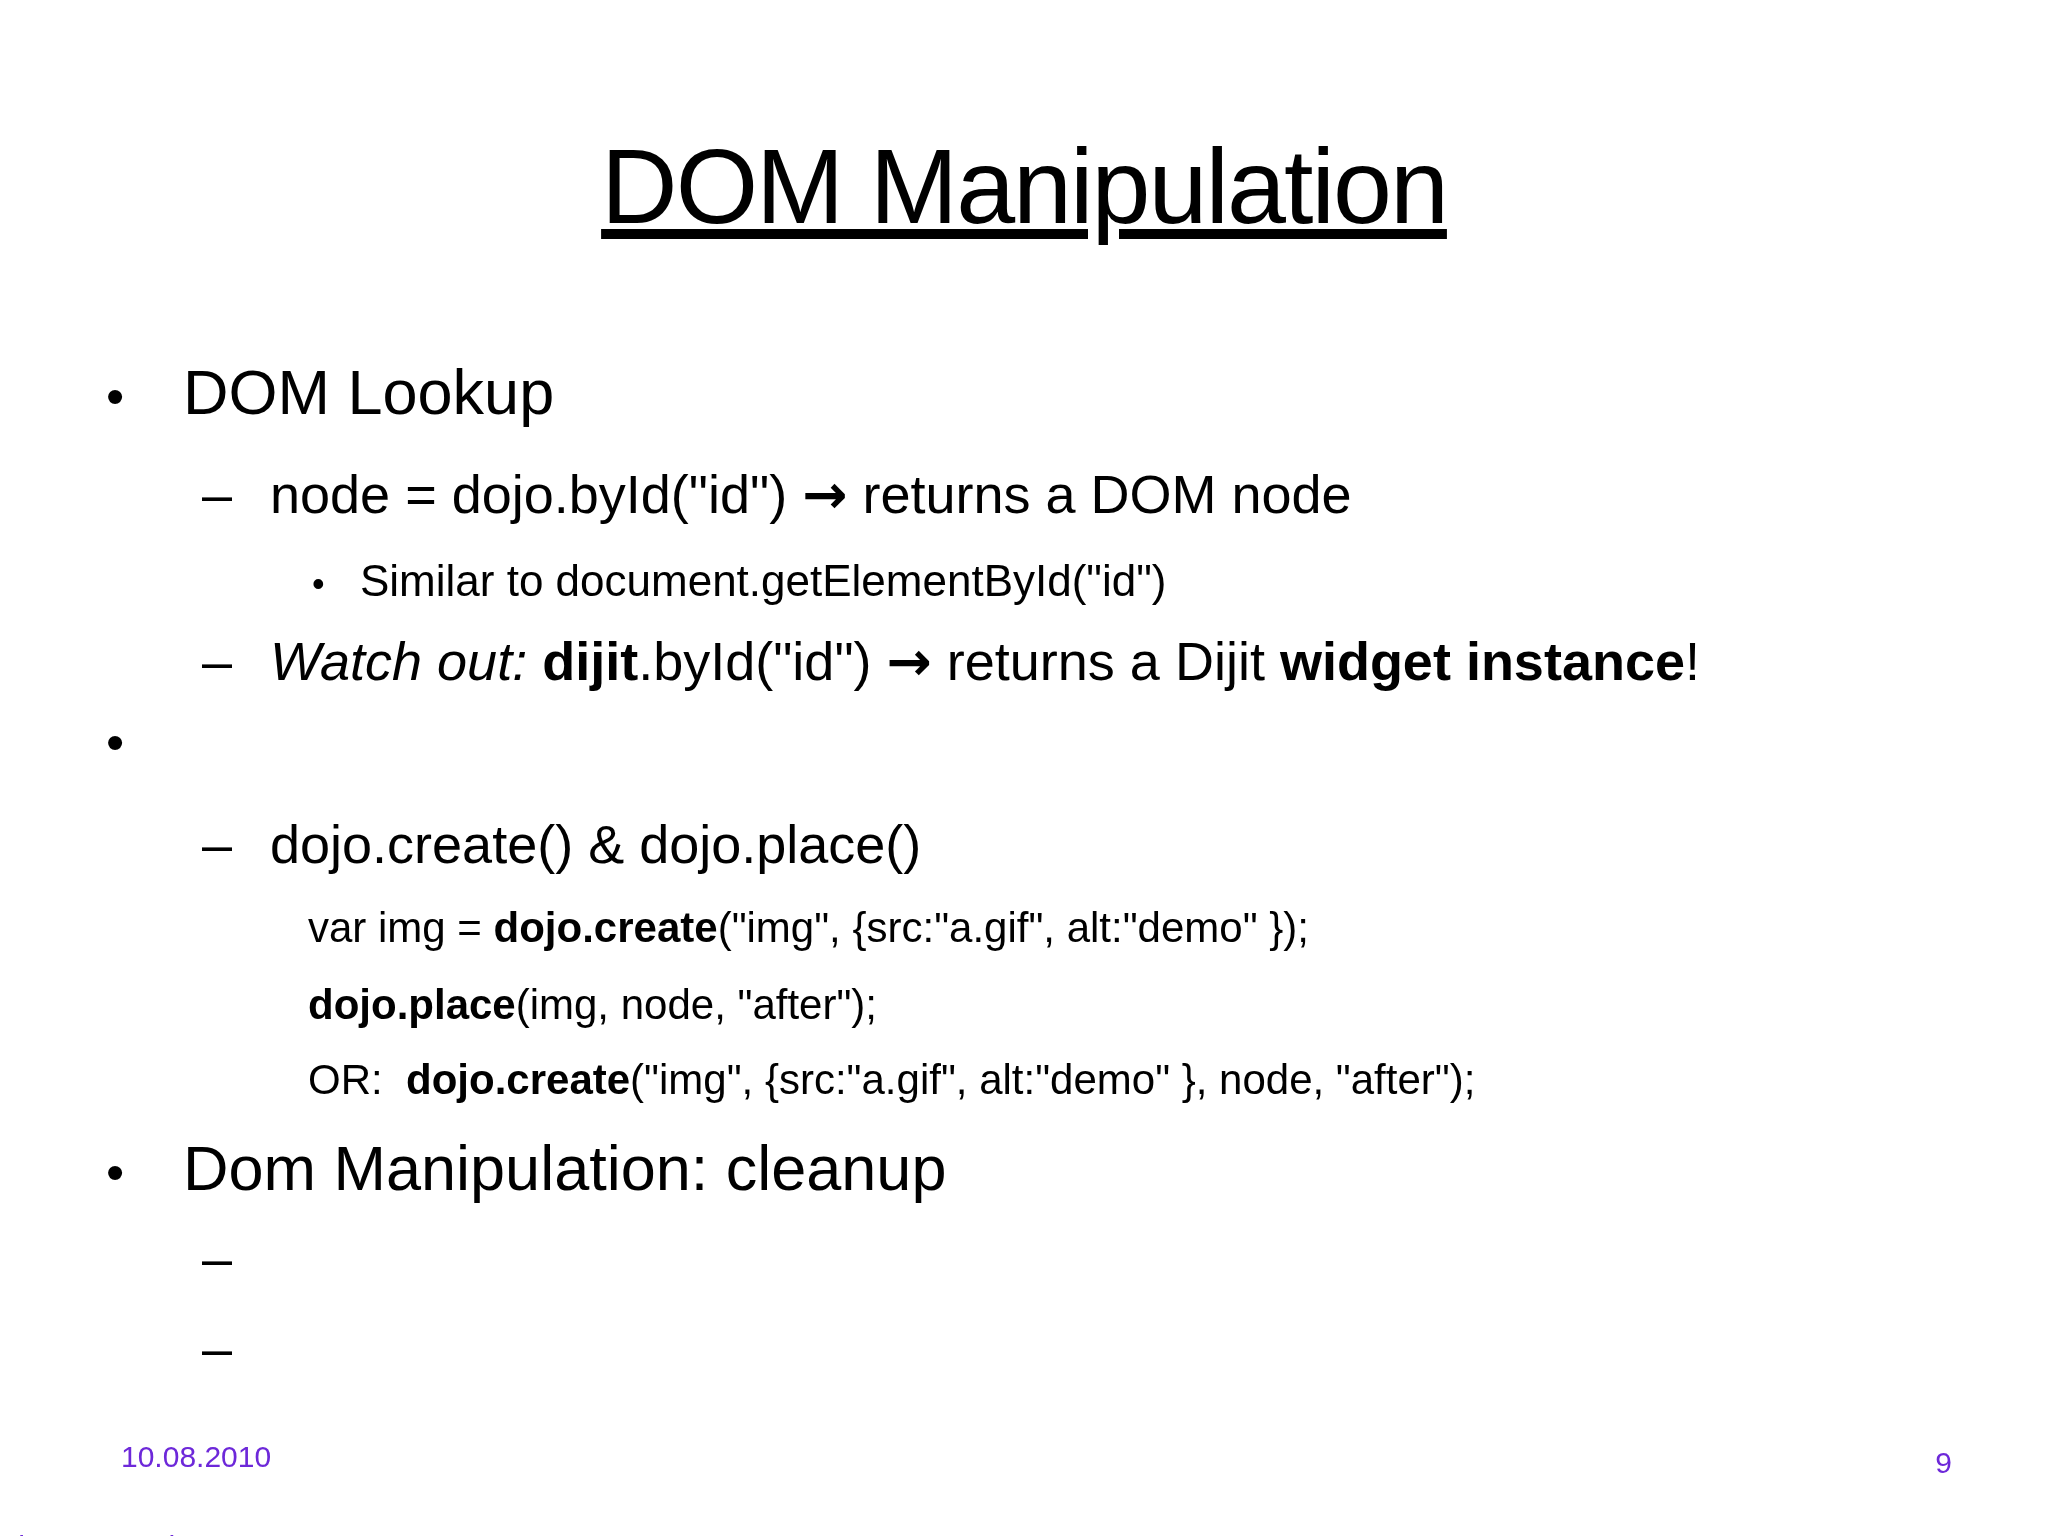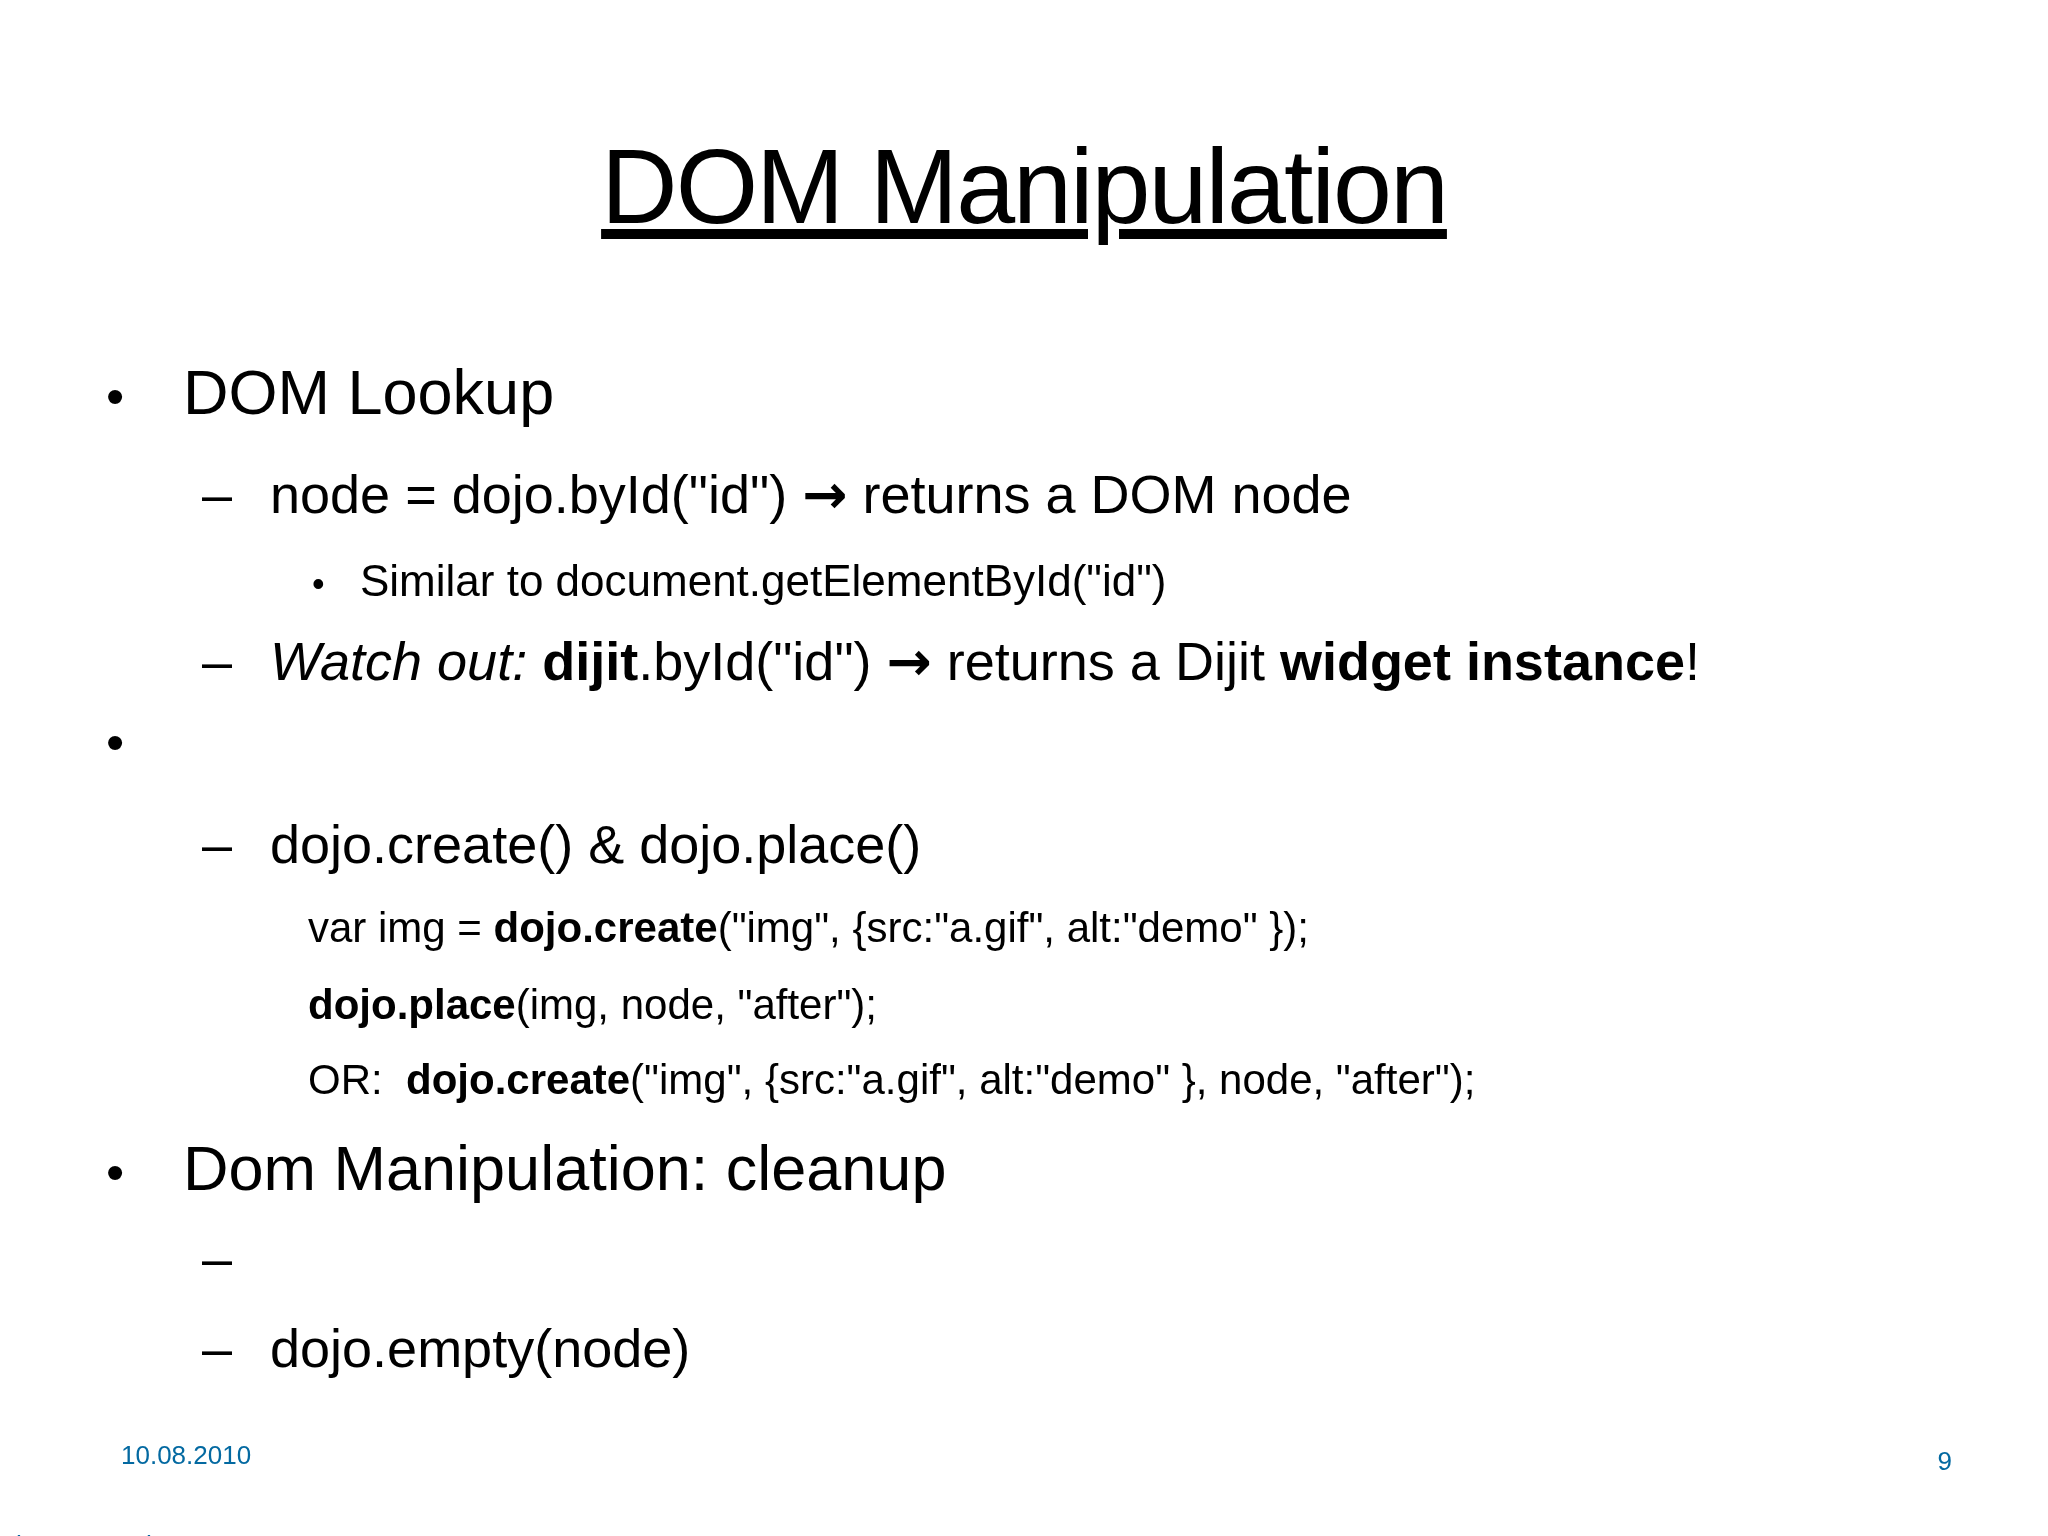--- a/index.html
+++ b/index.html
@@ -36,22 +36,22 @@
   .l2 { font-size: 54px; left: 202px; }
   .l2 .marker { width: 68px; font-size: 54px; }
   .l3 { font-size: 44px; left: 312px; }
   .l3 .marker { width: 48px; font-size: 36px; }
   .code { font-size: 42px; left: 308px; }
   .b { font-weight: 700; }
   .i { font-style: italic; }
   .arrow { font-family: "DejaVu Sans", sans-serif; font-weight: 700; }
   .footer-item {
     position: absolute;
-    color: #0369a1;
-    font-size: 26px;
+    color: #6d28d9;
+    font-size: 30px;
     line-height: 1;
     white-space: pre;
   }
   .footer-date { left: 121px; top: 1442px; }
   .footer-author { left: 0; width: 100%; text-align: left; top: 1532px; }
   .footer-page { right: 96px; top: 1448px; }
 </style>
 </head>
 <body>
 
@@ -104,20 +104,19 @@
     <span class="marker">•</span>
     <span>Dom Manipulation: cleanup</span>
   </div>
 
   <div class="line l2" style="top:1231px">
     <span class="marker">–</span>
   </div>
 
   <div class="line l2" style="top:1321px">
     <span class="marker">–</span>
-    <span>dojo.empty(node)</span>
   </div>
 
   <div class="footer-item footer-date">10.08.2010</div>
   <div class="footer-item footer-author">Thomas Koch</div>
   <div class="footer-item footer-page">9</div>
 
 </div>
 
 </body></html>

